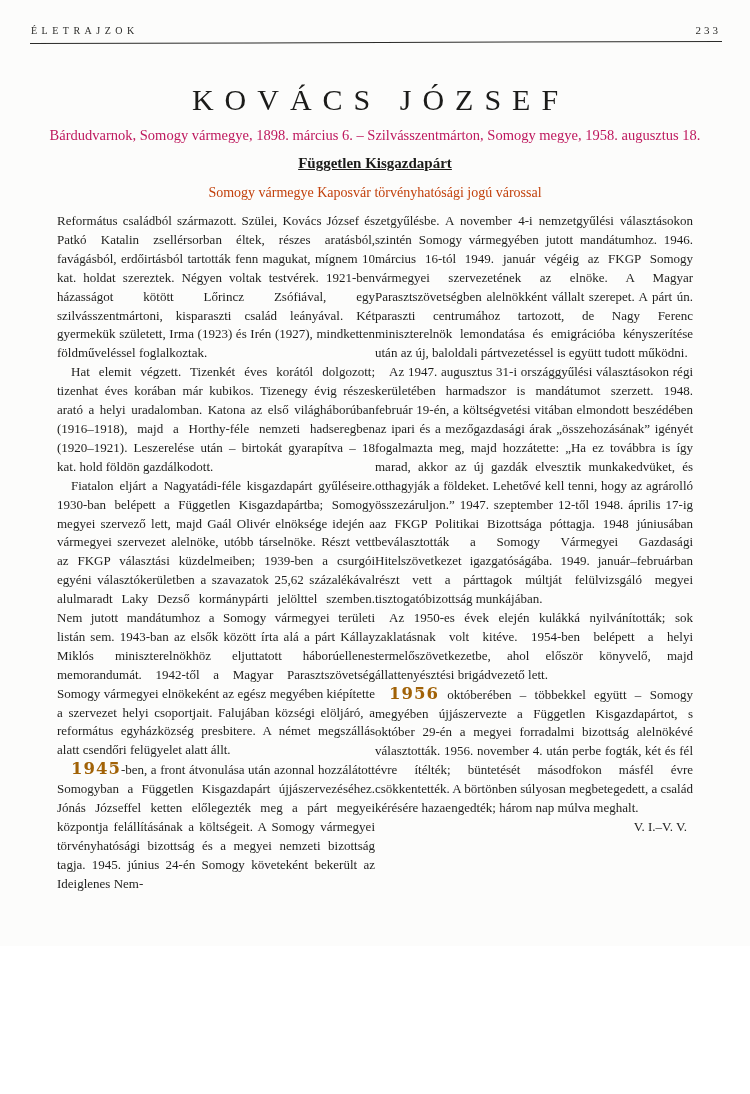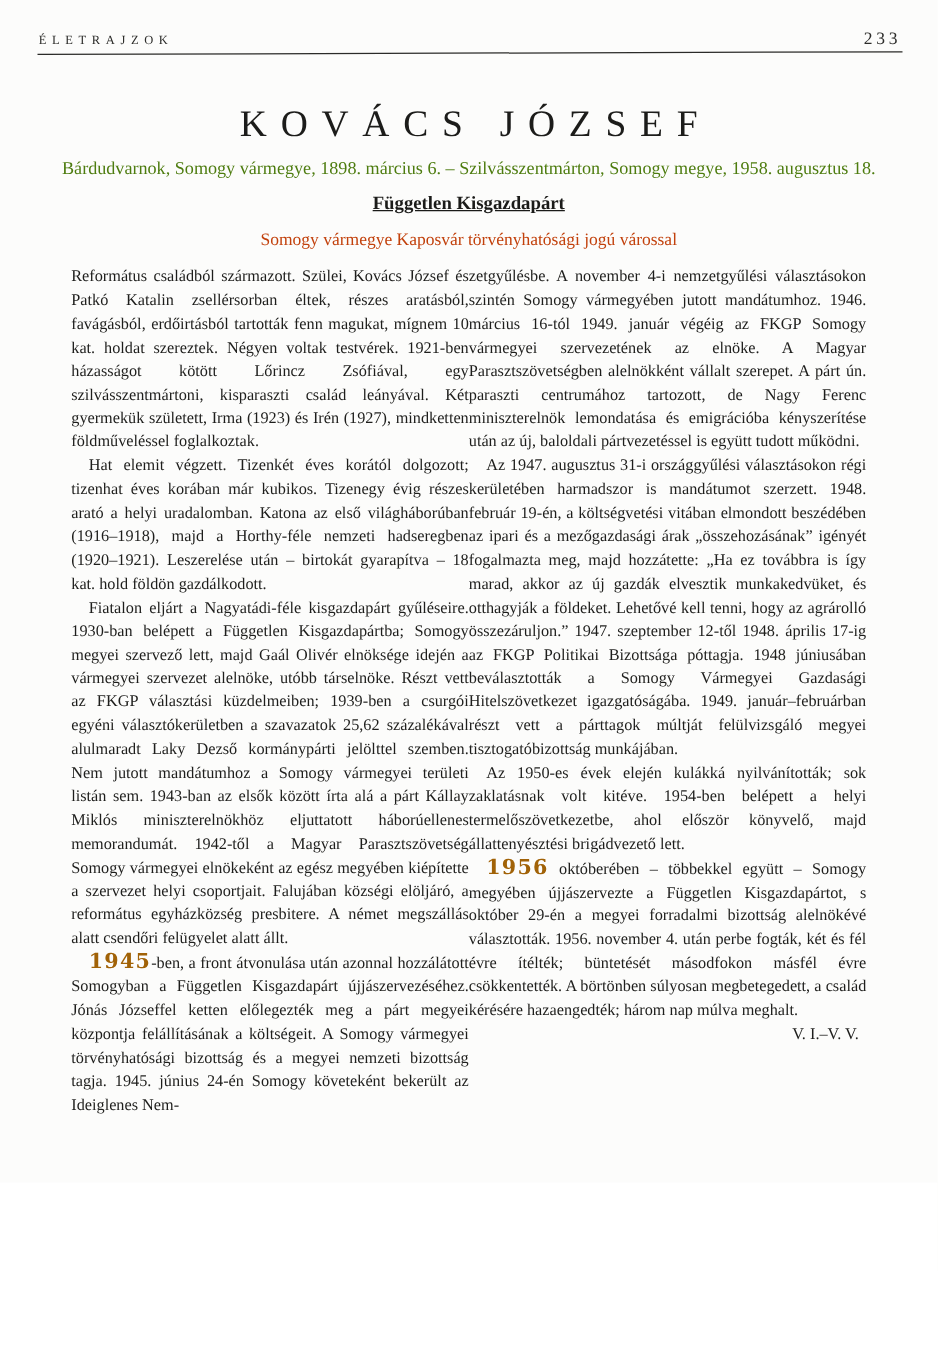--- a/index.html
+++ b/index.html
@@ -18,39 +18,39 @@
 
   
   .header-row {
     position: absolute; top: 24px; left: 31px; right: 29px;
     display: flex; justify-content: space-between; align-items: baseline;
   }
   .running-head {
     font-size: 10px; letter-spacing: 4.5px; color: #2c2c2a; font-weight: 400;
   }
   .page-number {
-    font-size: 14px; letter-spacing: 3px; color: #2c2c2a;
+    font-size: 11px; letter-spacing: 3px; color: #2c2c2a;
   }
   .header-rule {
     position: absolute; top: 42px; left: 30px; right: 28px; height: 0;
     border-top: 1.7px solid #2b2b29;
     transform: rotate(-0.18deg);
   }
 
   
   .entry-title {
     position: absolute; top: 83px; left: 0; width: 750px;
     text-align: center;
     font-size: 30px; letter-spacing: 11px; text-indent: 11px;
     font-weight: 500; color: #1c1c1a;
     white-space: nowrap;
   }
   .life-dates {
     position: absolute; top: 127px; left: 0; width: 750px;
-    text-align: center; font-size: 14.5px; color: #4d7c0f;
+    text-align: center; font-size: 14.5px; color: #be185d;
     white-space: nowrap;
   }
   .party-name {
     position: absolute; top: 155px; left: 0; width: 750px;
     text-align: center; font-size: 15px; font-weight: 700; color: #1b1b19; text-decoration: underline;
   }
   .constituency {
     position: absolute; top: 185px; left: 0; width: 750px;
     text-align: center; font-size: 14px; color: #c2410c;
   }

